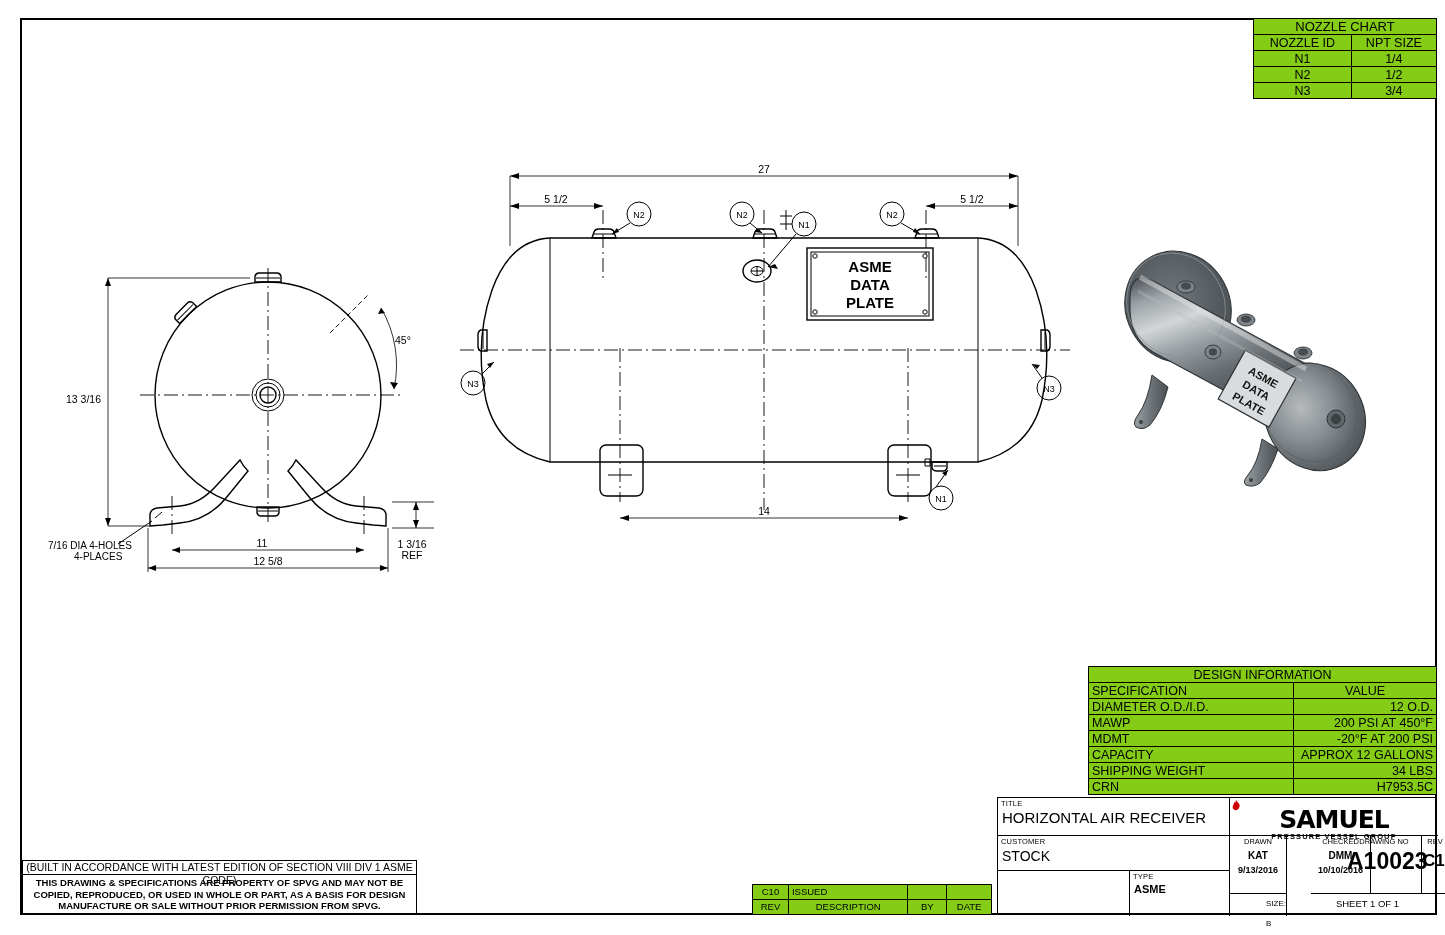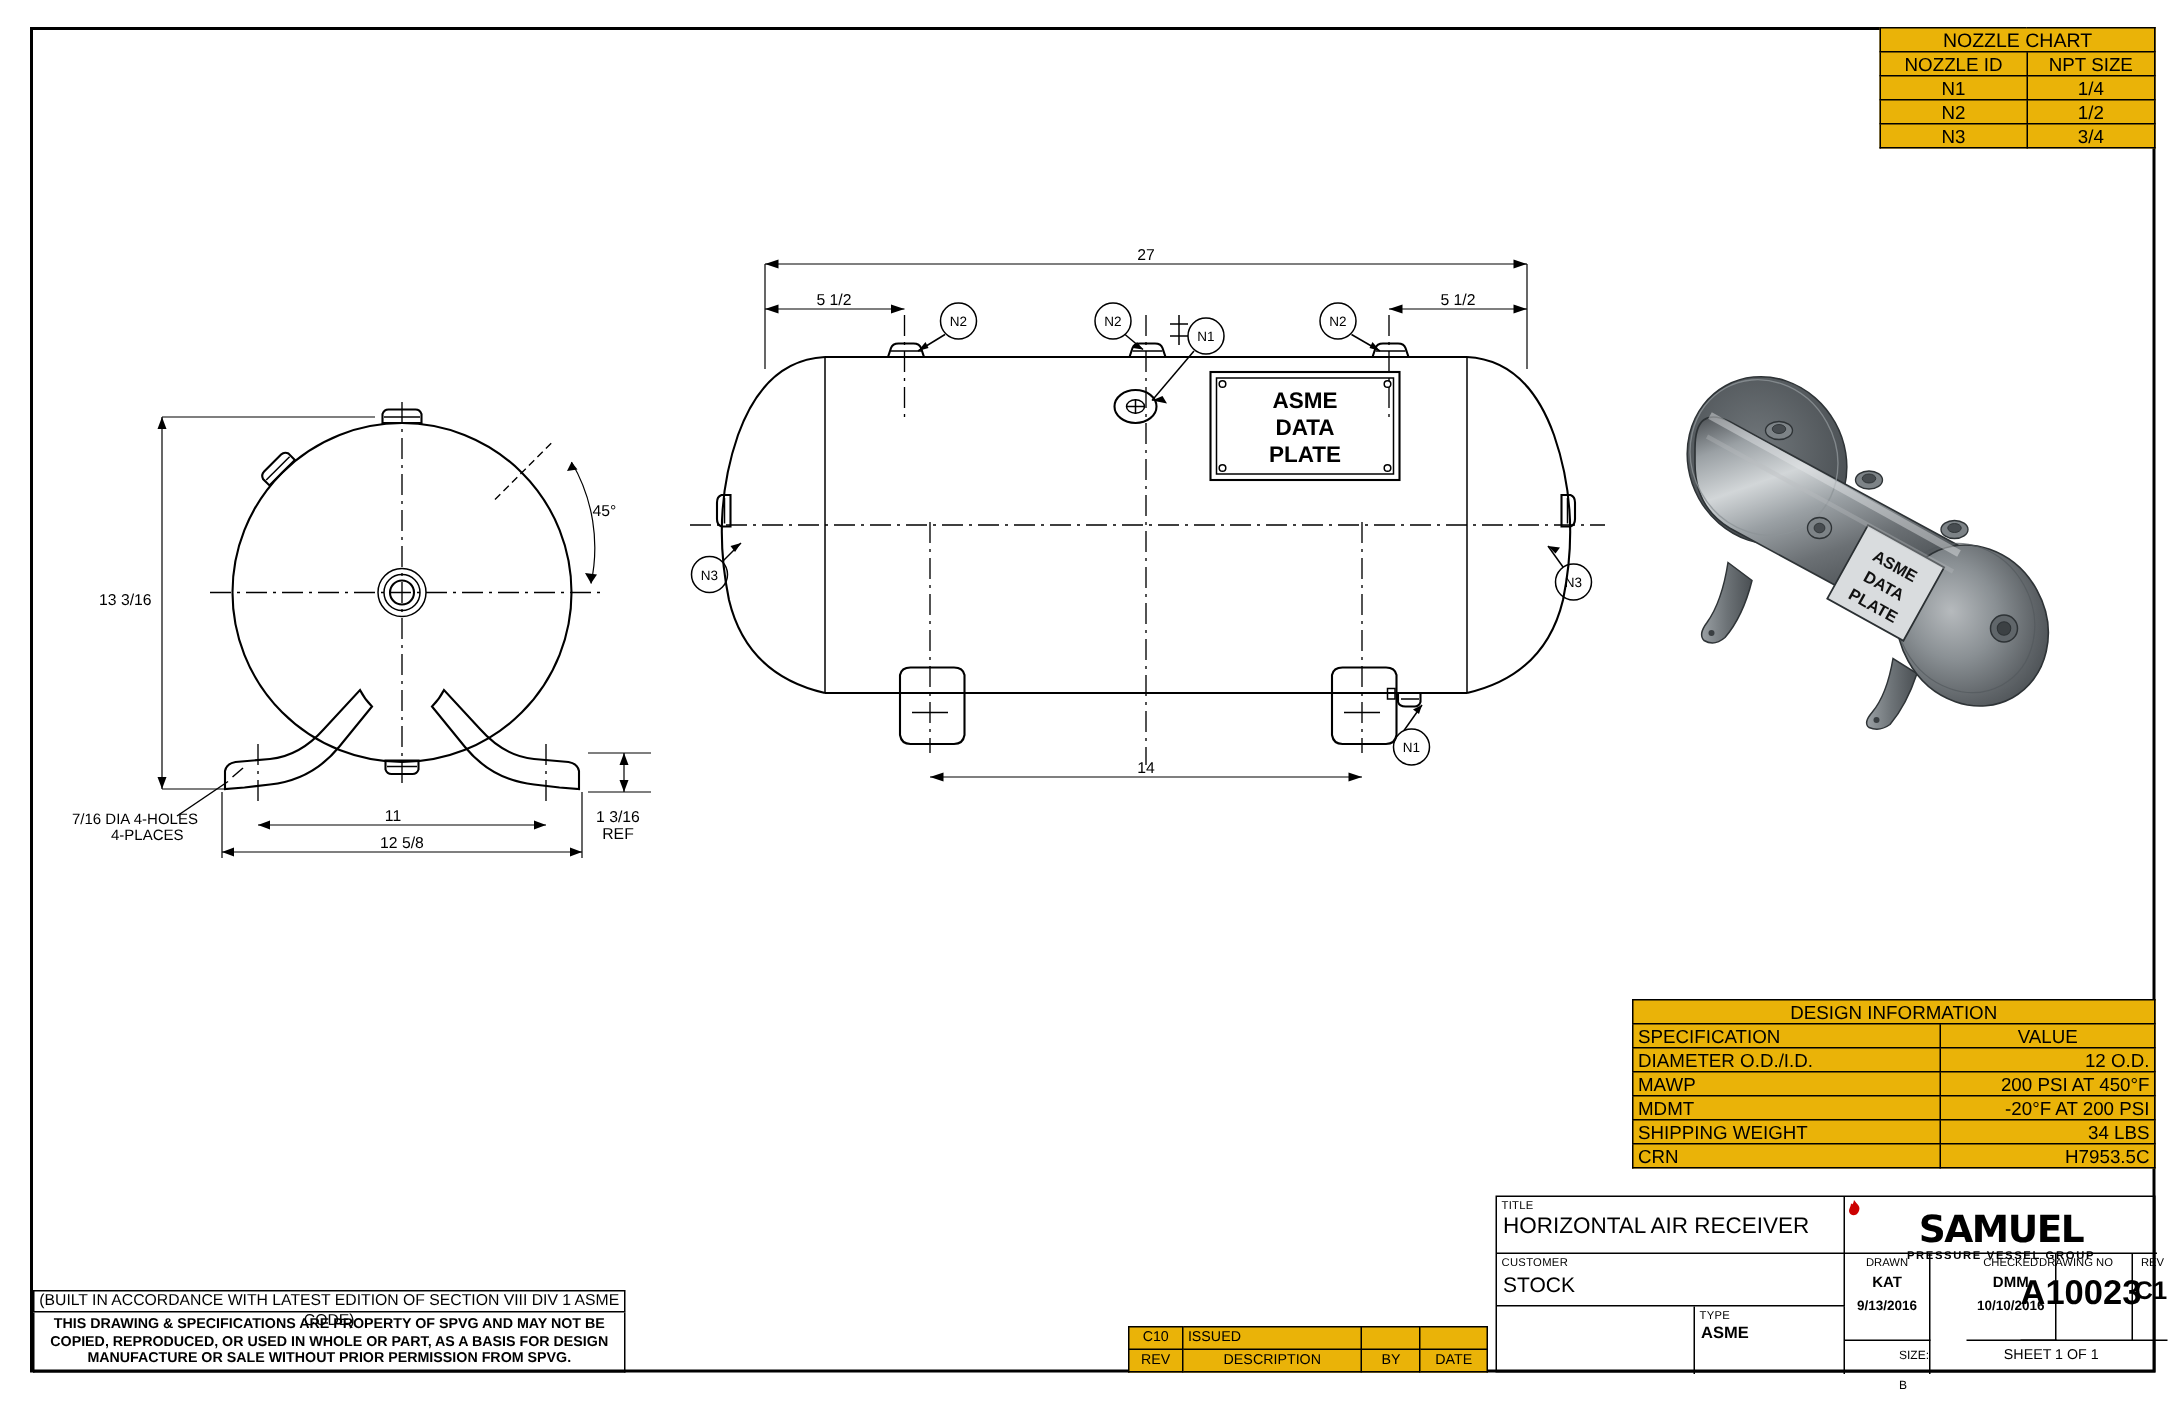--- a/index.html
+++ b/index.html
@@ -2,21 +2,21 @@
 <html><head>
 <meta charset="utf-8">
 <style>
   html,body{margin:0;padding:0;background:#fff;}
   body{width:1445px;height:935px;position:relative;overflow:hidden;
        font-family:"Liberation Sans",sans-serif;color:#000;}
   .abs{position:absolute;}
   .frame{left:20px;top:18px;width:1417px;height:897px;border:2px solid #000;box-sizing:border-box;}
 
   
-  table.eng{border-collapse:collapse;background:#eab308;}
+  table.eng{border-collapse:collapse;background:#84cc16;}
   table.eng td,table.eng th{border:1px solid #000;padding:0 3px;font-weight:normal;
         font-size:12px;line-height:14px;white-space:nowrap;font-family:"Liberation Sans",sans-serif;}
 
   
   #nozzle-chart{left:1253px;top:18px;width:184px;}
   #nozzle-chart table{width:100%;}
   #nozzle-chart td{text-align:center;height:15px;font-size:12.5px;}
   #nozzle-chart td.title{font-size:13px;}
 
   
@@ -414,20 +414,24 @@
     </tr>
     <tr>
       <td class="spec">MAWP</td>
       <td class="val">200 PSI AT 450°F</td>
     </tr>
     <tr>
       <td class="spec">MDMT</td>
       <td class="val">-20°F AT 200 PSI</td>
     </tr>
     <tr>
+      <td class="spec">CAPACITY</td>
+      <td class="val">APPROX 12 GALLONS</td>
+    </tr>
+    <tr>
       <td class="spec">SHIPPING WEIGHT</td>
       <td class="val">34 LBS</td>
     </tr>
     <tr>
       <td class="spec">CRN</td>
       <td class="val">H7953.5C</td>
     </tr>
   </tbody>
     </table>
 </div>

